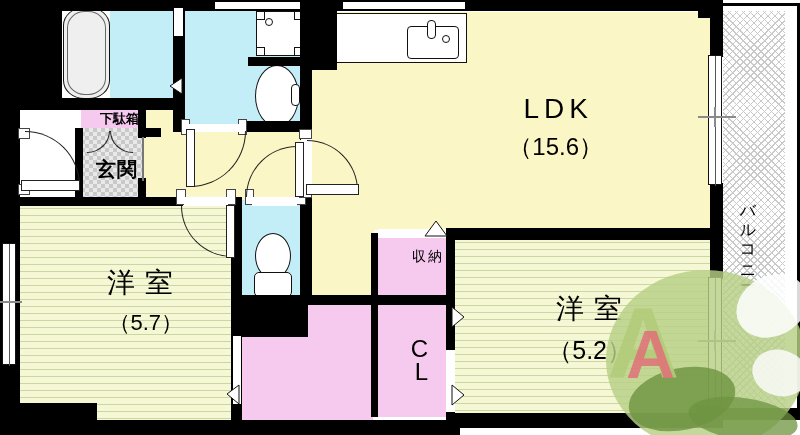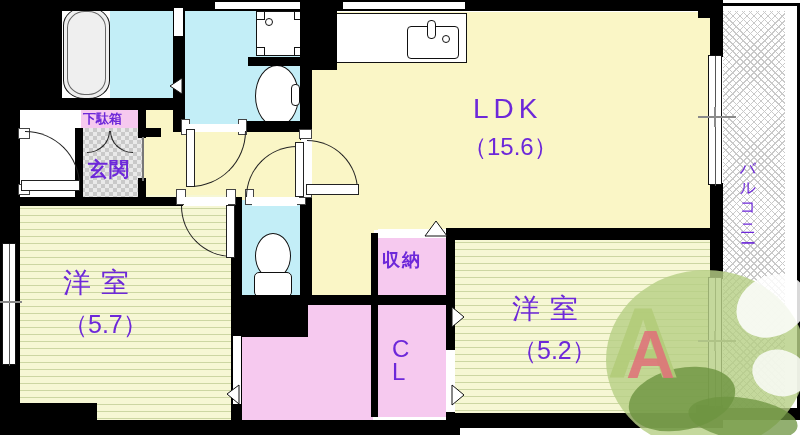--- a/index.html
+++ b/index.html
@@ -19,21 +19,21 @@
   .fixture{z-index:2;background:#fff;border:1.5px solid #111;}
   .gap{background:#fff;z-index:4;}
   .post{background:#fff;border:1px solid #444;z-index:4;}
   .stepline{background:#777;z-index:4;}
   .arc{z-index:4;border:0 solid #222;background:transparent;}
   .leaf{background:#fff;border:1px solid #222;z-index:4;}
   .win{background:#fff;border:1px solid #111;z-index:5;}
   .win .mull{position:absolute;background:#555;}
   .cross{background:#8a8a8a;z-index:5;}
   .tri{z-index:5;}
-  .lbl{z-index:6;color:#6d28d9;text-align:left;white-space:nowrap;}
+  .lbl{z-index:6;color:#000000;text-align:right;white-space:nowrap;}
   .hatch{z-index:2;background-color:#fff;
      background-image:repeating-linear-gradient(45deg,#c9c9c9 0 1px,transparent 1px 5px),
                       repeating-linear-gradient(-45deg,#c9c9c9 0 1px,transparent 1px 5px);}
   .balc{border:3px solid #000;background:#fff;z-index:2;}
   .logo-el{z-index:9;}
   .logo-letter{position:absolute;z-index:10;font-weight:900;line-height:1;}
 </style>
 </head>
 <body>
 
@@ -171,28 +171,28 @@
   <div class="abs cross" style="left:698px;top:340px;width:38px;height:2px;"></div>
   <div class="abs cross" style="left:714px;top:331px;width:2px;height:20px;"></div>
 
   <div class="abs balc" style="left:715px;top:3px;width:85px;height:417px;"></div>
   <div class="abs hatch" style="left:723px;top:11px;width:62px;height:399px;"></div>
   <div class="abs wall" style="left:715px;top:408px;width:85px;height:10px;"></div>
 
   <div class="abs lbl" style="left:473px;top:93px;width:120px;font-size:28px;letter-spacing:5px;font-weight:500;">LDK</div>
   <div class="abs lbl" style="left:463px;top:131px;width:140px;font-size:24px;font-weight:500;">（15.6）</div>
   <div class="abs lbl" style="left:63px;top:264px;width:120px;font-size:28px;letter-spacing:10px;font-weight:500;">洋室</div>
-  <div class="abs lbl" style="left:63px;top:308px;width:120px;font-size:25px;font-weight:500;">（5.7）</div>
+  <div class="abs lbl" style="left:63px;top:308px;width:120px;font-size:22px;font-weight:500;">（5.7）</div>
   <div class="abs lbl" style="left:512px;top:290px;width:120px;font-size:28px;letter-spacing:10px;font-weight:500;">洋室</div>
   <div class="abs lbl" style="left:512px;top:334px;width:120px;font-size:25px;font-weight:500;">（5.2）</div>
   <div class="abs lbl" style="left:392px;top:338px;width:36px;font-size:24px;line-height:0.95;font-weight:500;">
     <span>C</span><br>
     <span>L</span>
   </div>
-  <div class="abs lbl" style="left:382px;top:248px;width:62px;font-size:18px;letter-spacing:2px;font-weight:700;">収納</div>
+  <div class="abs lbl" style="left:382px;top:248px;width:62px;font-size:14px;letter-spacing:2px;font-weight:400;">収納</div>
   <div class="abs lbl" style="left:88px;top:156px;width:50px;font-size:20px;letter-spacing:1px;font-weight:600;">玄関</div>
   <div class="abs lbl" style="left:83px;top:110px;width:56px;font-size:13px;font-weight:600;">下駄箱</div>
   <div class="abs lbl" style="left:737px;top:150px;height:130px;font-size:16px;writing-mode:vertical-rl;letter-spacing:3px;font-weight:500;">バルコニー</div>
 
   <div class="abs logo-el" style="left:606px;top:270px;width:200px;height:180px;border-radius:50%;background:#b7d086;opacity:0.82;"></div>
   <div class="abs logo-el" style="left:628px;top:368px;width:108px;height:62px;border-radius:50%;background:#6d9440;opacity:0.8;transform:rotate(-12deg);"></div>
   <div class="abs logo-el" style="left:688px;top:398px;width:110px;height:42px;border-radius:50%;background:#6d9440;opacity:0.75;transform:rotate(8deg);"></div>
   <div class="abs logo-el" style="left:735px;top:276px;width:74px;height:60px;border-radius:50%;background:#fff;opacity:0.85;transform:rotate(-28deg);"></div>
   <div class="abs logo-el" style="left:752px;top:350px;width:56px;height:46px;border-radius:50%;background:#fff;opacity:0.8;transform:rotate(16deg);"></div>
   <span class="logo-letter" style="left:607px;top:293px;font-size:100px;color:#b3cc7a;opacity:0.9;">A</span>

